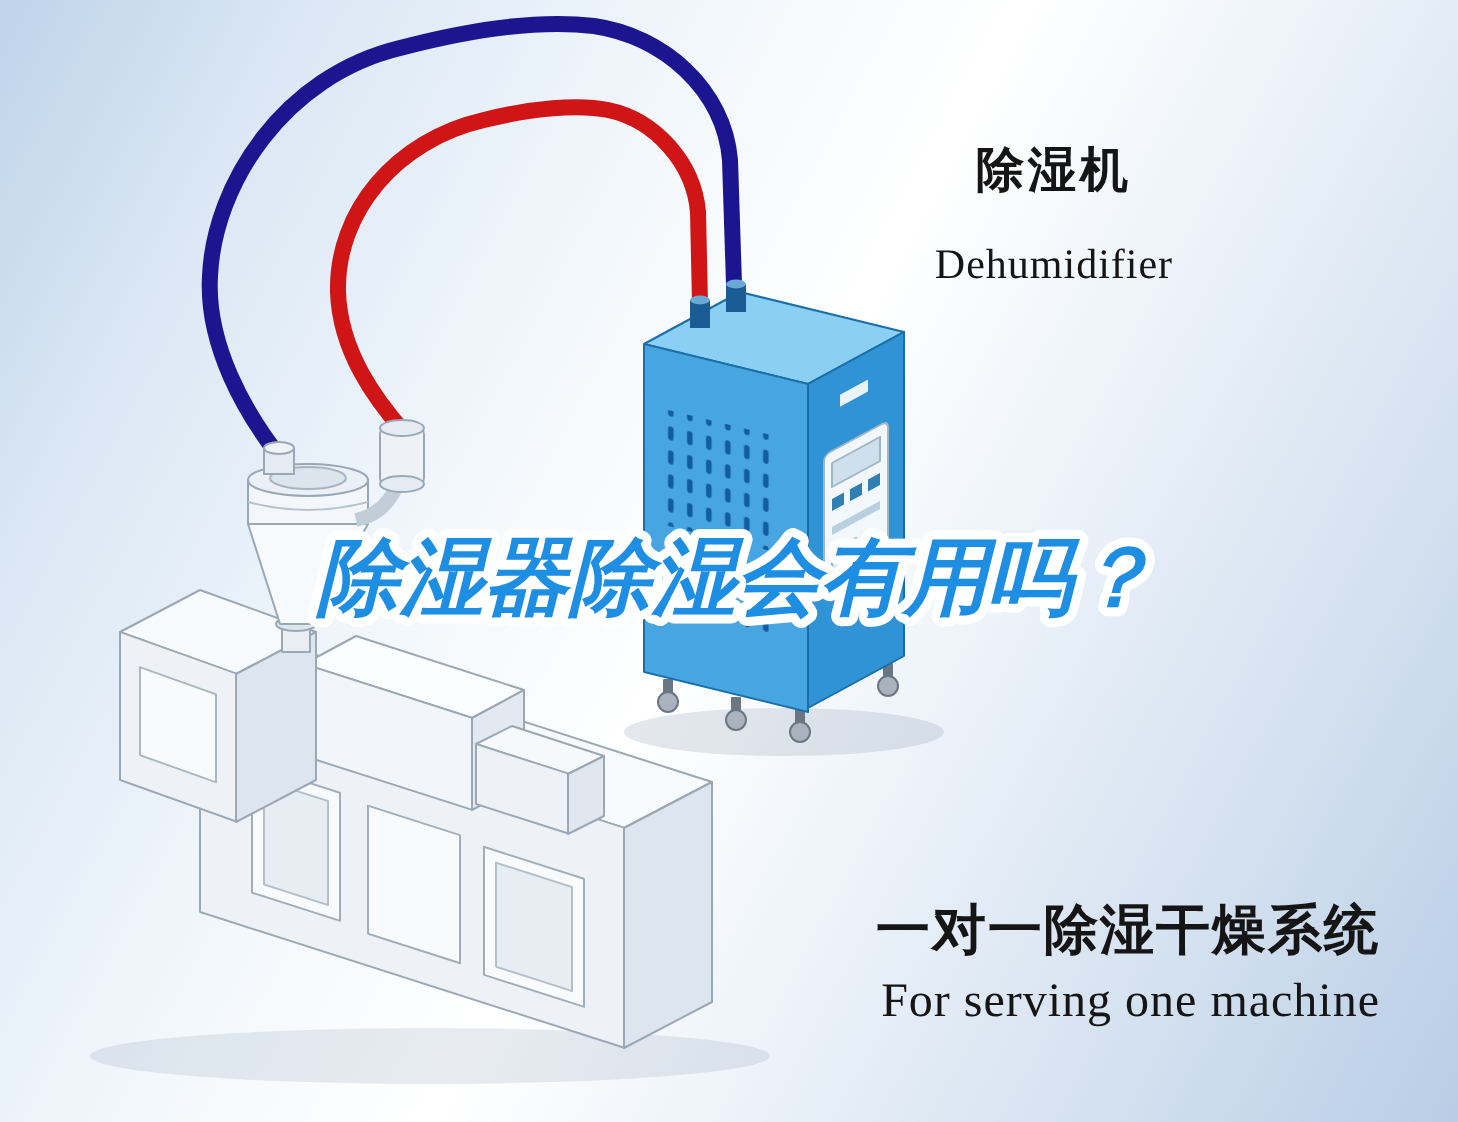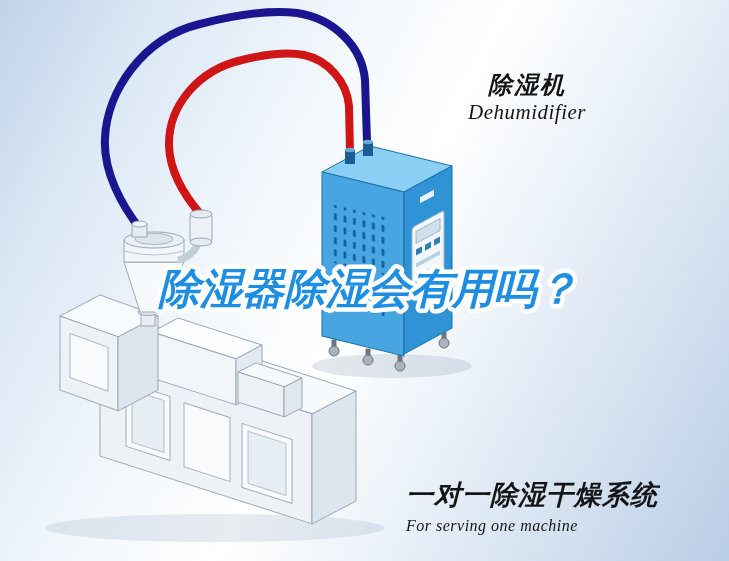--- a/index.html
+++ b/index.html
@@ -6,29 +6,29 @@
   .stage{
     position:relative;
     width:729px;height:561px;
     overflow:hidden;
     background:linear-gradient(118deg,
       #bfd3e9 0%,#dce8f5 16%,#f3f8fc 36%,#ffffff 50%,
       #eef4fa 63%,#d4e1f0 82%,#b9cde6 100%);
     font-family:"DejaVu Sans",sans-serif;
   }
   .stage svg{position:absolute;left:0;top:0;}
-  .label{position:absolute;color:#151515;line-height:1.15;font-style:italic;}
+  .label{position:absolute;color:#151515;line-height:1.15;}
   .label .cn{font-size:24px;font-weight:bold;letter-spacing:2px;}
-  .label .en{font-family:"Liberation Serif",serif;font-size:20px;margin-top:0;letter-spacing:0.5px;}
+  .label .en{font-family:"Liberation Serif",serif;font-size:20px;margin-top:20px;letter-spacing:0.5px;}
   .hopper-label{left:54px;top:160px;text-align:left;}
   .dehu-label{left:452px;top:72px;width:150px;text-align:center;}
   .dehu-label .en{font-size:21px;}
-  .footer-label{left:406px;top:450px;width:284px;text-align:left;margin-top:29px;}
+  .footer-label{left:406px;top:450px;width:284px;text-align:right;}
   .footer-label .cn{font-size:27px;letter-spacing:1px;}
-  .footer-label .en{font-size:16px;margin-top:7px;}
+  .footer-label .en{font-size:24px;margin-top:7px;}
 </style>
 </head>
 <body>
 
 <div class="stage">
 
   <svg width="729" height="561" viewBox="0 0 729 561">
     <defs>
       <pattern id="ventPat" width="9.5" height="12" patternUnits="userSpaceOnUse">
         <rect x="2.5" y="2" width="2.8" height="7" rx="1.2" fill="#135d9e"></rect>

